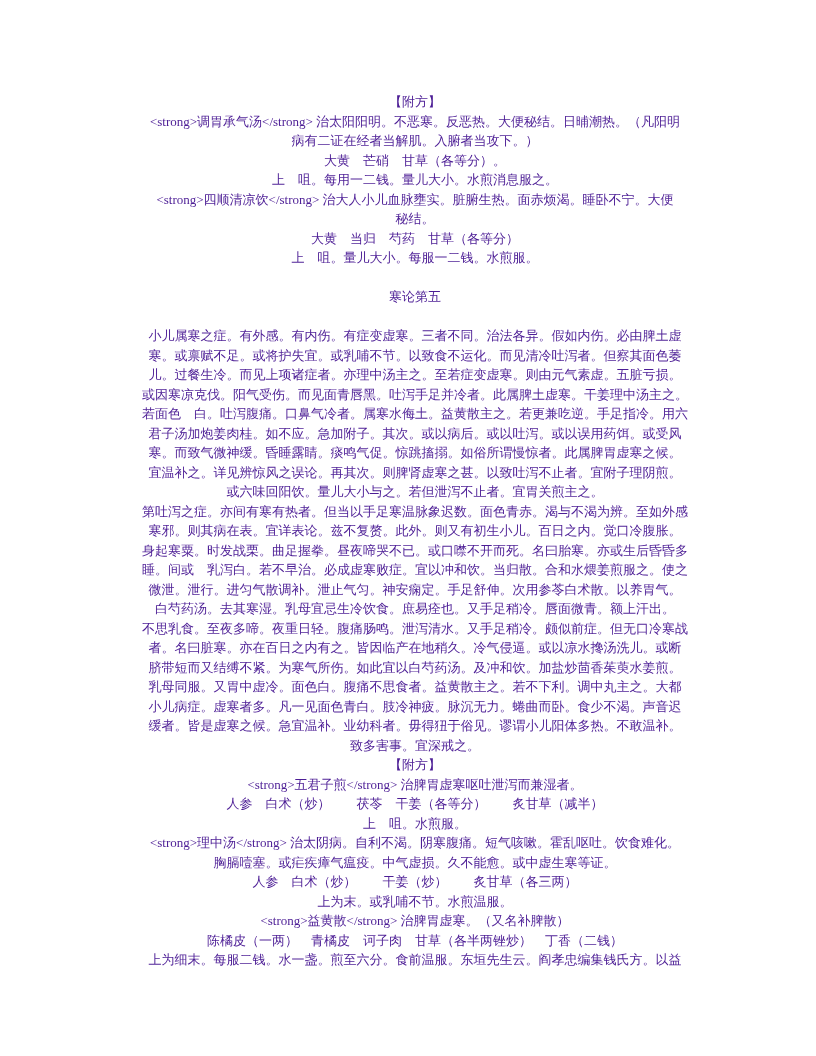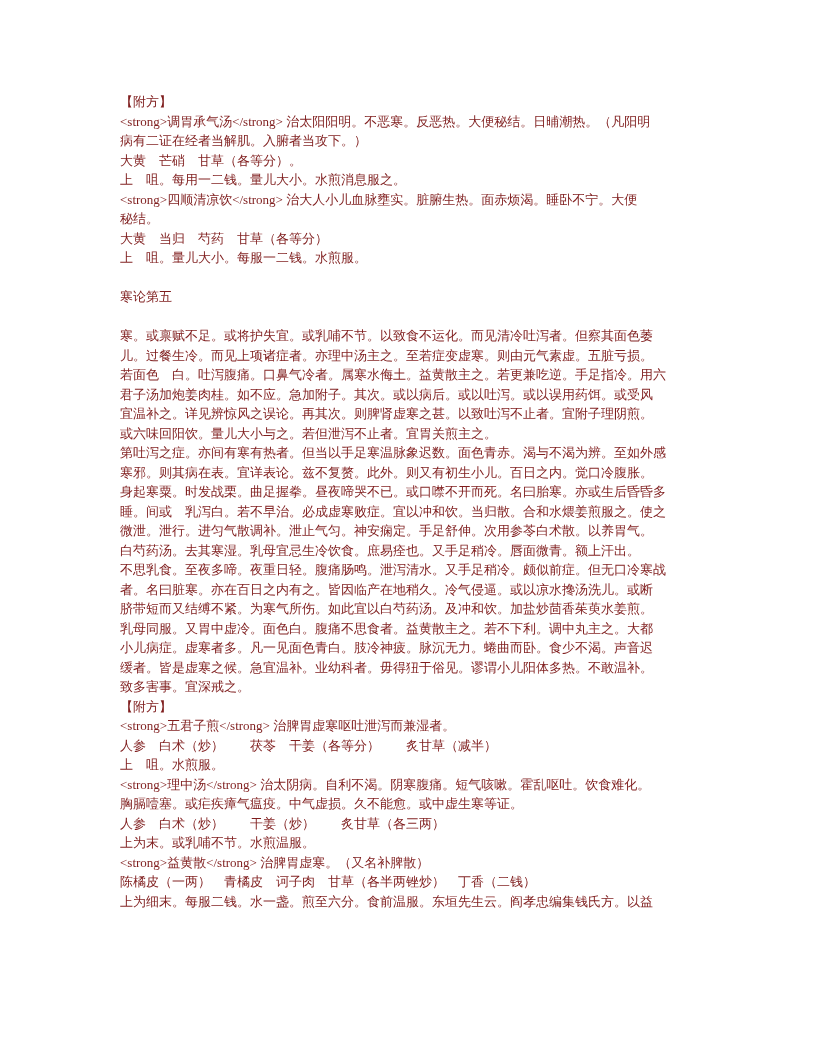--- a/index.html
+++ b/index.html
@@ -31,35 +31,38 @@
   }
   .chapter-heading {
     margin: 19.5px 0 19.5px 0;
     font-family: Liberation Serif, serif;
   }
 </style>
 </head>
 <body style="background: rgb(255, 255, 255);">
 
 <div class="page" style="background: rgb(255, 255, 255);">
-  <div class="content" style="color: #7f1d1d;">
+  <div class="content" style="color: #4c1d95; text-align: center;">
     <div class="line">【附方】</div>
     <div class="line">&lt;strong&gt;调胃承气汤&lt;/strong&gt; 治太阳阳明。不恶寒。反恶热。大便秘结。日晡潮热。（凡阳明</div>
     <div class="line">病有二证在经者当解肌。入腑者当攻下。）</div>
     <div class="line">大黄　芒硝　甘草（各等分）。</div>
     <div class="line">上　咀。每用一二钱。量儿大小。水煎消息服之。</div>
     <div class="line">&lt;strong&gt;四顺清凉饮&lt;/strong&gt; 治大人小儿血脉壅实。脏腑生热。面赤烦渴。睡卧不宁。大便</div>
     <div class="line">秘结。</div>
     <div class="line">大黄　当归　芍药　甘草（各等分）</div>
     <div class="line">上　咀。量儿大小。每服一二钱。水煎服。</div>
     <div class="line chapter-heading">寒论第五</div>
+    <div class="line">小儿属寒之症。有外感。有内伤。有症变虚寒。三者不同。治法各异。假如内伤。必由脾土虚</div>
     <div class="line">寒。或禀赋不足。或将护失宜。或乳哺不节。以致食不运化。而见清冷吐泻者。但察其面色萎</div>
     <div class="line">儿。过餐生冷。而见上项诸症者。亦理中汤主之。至若症变虚寒。则由元气素虚。五脏亏损。</div>
+    <div class="line">或因寒凉克伐。阳气受伤。而见面青唇黑。吐泻手足并冷者。此属脾土虚寒。干姜理中汤主之。</div>
     <div class="line">若面色　白。吐泻腹痛。口鼻气冷者。属寒水侮土。益黄散主之。若更兼吃逆。手足指冷。用六</div>
     <div class="line">君子汤加炮姜肉桂。如不应。急加附子。其次。或以病后。或以吐泻。或以误用药饵。或受风</div>
+    <div class="line">寒。而致气微神缓。昏睡露睛。痰鸣气促。惊跳搐搦。如俗所谓慢惊者。此属脾胃虚寒之候。</div>
     <div class="line">宜温补之。详见辨惊风之误论。再其次。则脾肾虚寒之甚。以致吐泻不止者。宜附子理阴煎。</div>
     <div class="line">或六味回阳饮。量儿大小与之。若但泄泻不止者。宜胃关煎主之。</div>
     <div class="line">第吐泻之症。亦间有寒有热者。但当以手足寒温脉象迟数。面色青赤。渴与不渴为辨。至如外感</div>
     <div class="line">寒邪。则其病在表。宜详表论。兹不复赘。此外。则又有初生小儿。百日之内。觉口冷腹胀。</div>
     <div class="line">身起寒粟。时发战栗。曲足握拳。昼夜啼哭不已。或口噤不开而死。名曰胎寒。亦或生后昏昏多</div>
     <div class="line">睡。间或　乳泻白。若不早治。必成虚寒败症。宜以冲和饮。当归散。合和水煨姜煎服之。使之</div>
     <div class="line">微泄。泄行。进匀气散调补。泄止气匀。神安痫定。手足舒伸。次用参苓白术散。以养胃气。</div>
     <div class="line">白芍药汤。去其寒湿。乳母宜忌生冷饮食。庶易痊也。又手足稍冷。唇面微青。额上汗出。</div>
     <div class="line">不思乳食。至夜多啼。夜重日轻。腹痛肠鸣。泄泻清水。又手足稍冷。颇似前症。但无口冷寒战</div>
     <div class="line">者。名曰脏寒。亦在百日之内有之。皆因临产在地稍久。冷气侵逼。或以凉水搀汤洗儿。或断</div>

